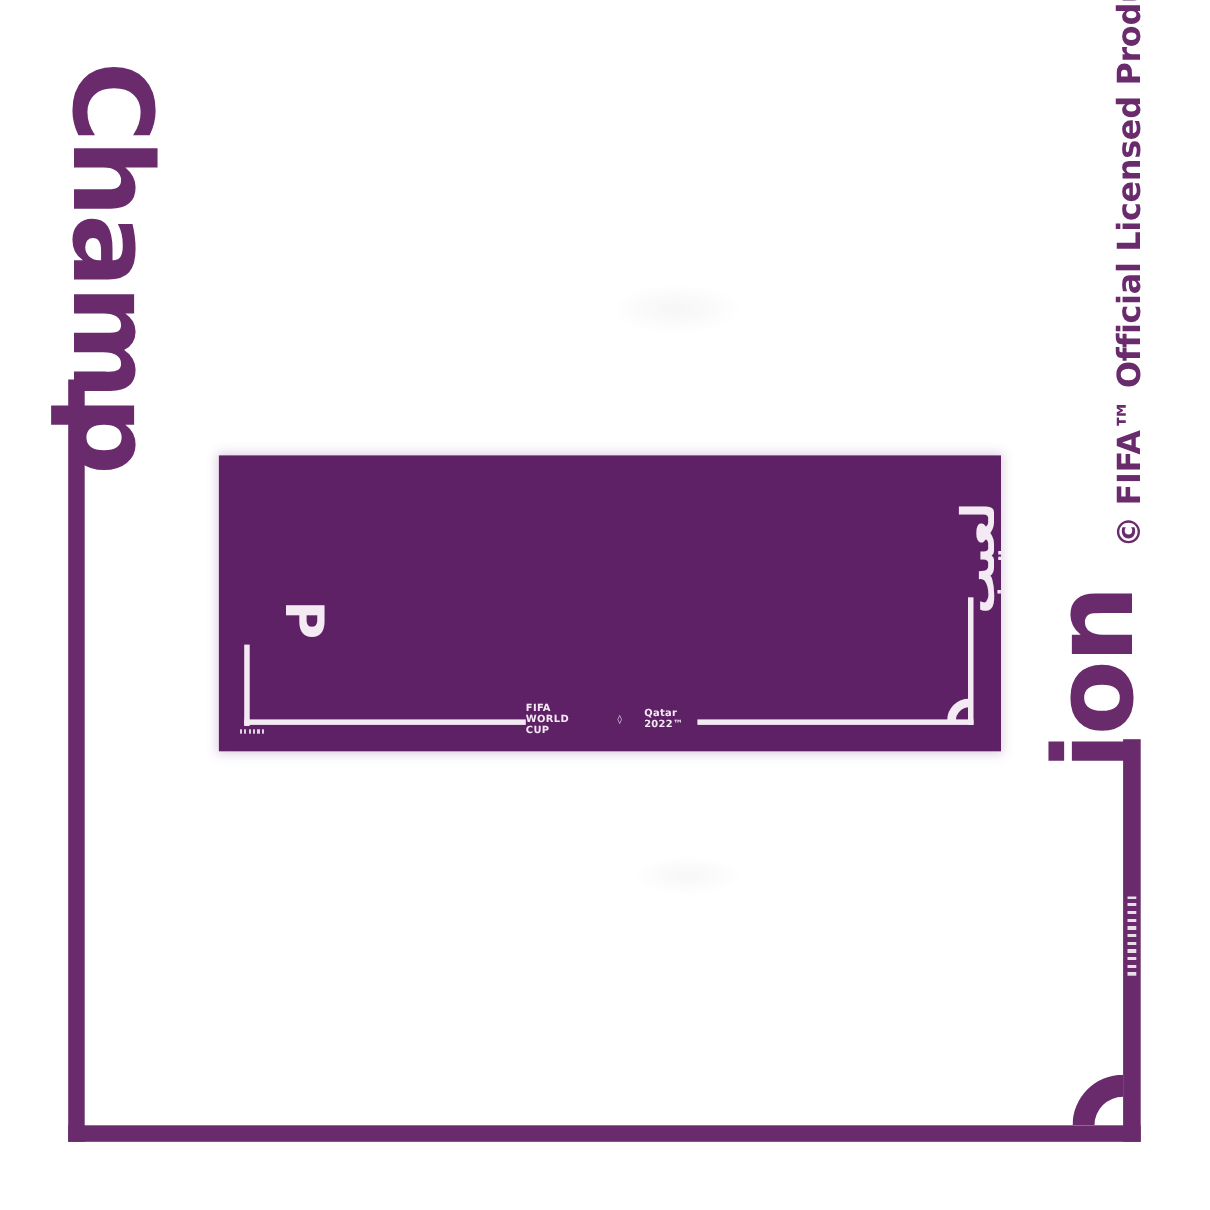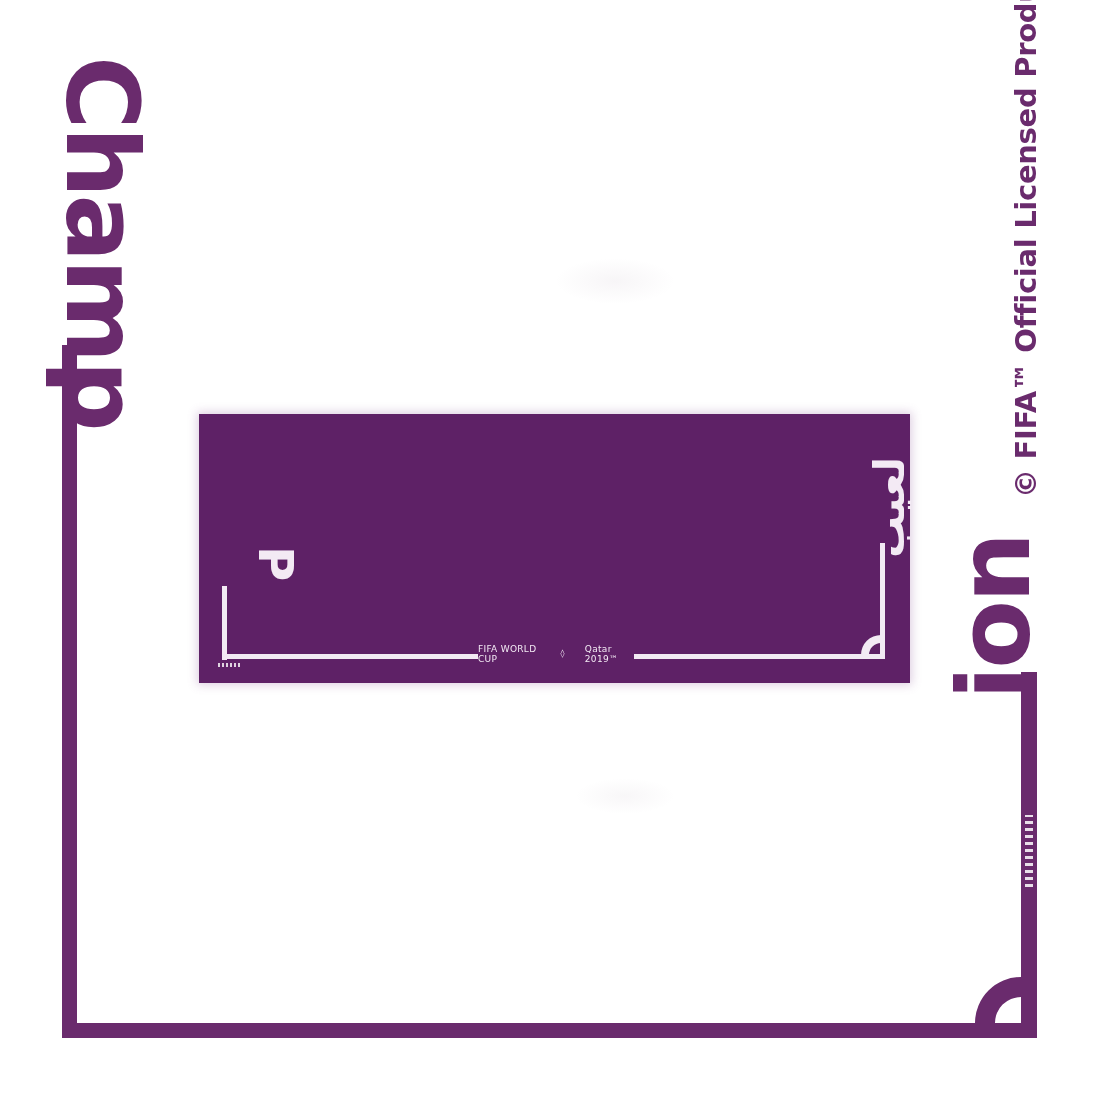--- a/index.html
+++ b/index.html
@@ -52,21 +52,21 @@
   .thinline{background:var(--towel-ink,#f3eaf4);}
   #towel-letter{left:101px;top:132px;font-size:48px;line-height:48px;font-weight:700;}
   #mini-v-left {left:23px; top:172px;width:5px;  height:74px;}
   #mini-h-left {left:23px; top:240px;width:256px;height:5px;}
   #mini-h-right{left:435px;top:240px;width:251px;height:5px;}
   #mini-v-right{left:681px;top:129px;width:5px;  height:116px;}
   #mini-bowl{left:662px;top:221px;width:20px;height:20px;color:var(--towel-ink,#f3eaf4);}
   #wordmark{
     left:279px;top:233px;width:156px;height:14px;
     display:flex;align-items:center;justify-content:center;gap:20px;
-    font-size:9px;line-height:10px;font-weight:400;letter-spacing:0.3px;
+    font-size:9px;line-height:10px;font-weight:700;letter-spacing:0.3px;
   }
   #trophy-mark{font-size:8px;line-height:8px;}
   #towel-arabic{
     left:669px;top:144px;
     font-size:42px;line-height:44px;font-weight:700;
   }
   #towel-microlabel{
     left:19px;top:249px;width:23px;height:4px;
     background:repeating-linear-gradient(90deg,rgba(255,255,255,.8) 0 2px,rgba(255,255,255,0) 2px 4px);
   }
@@ -104,21 +104,21 @@
     <div id="mini-h-right" class="abs thinline"></div>
     <div id="mini-v-right" class="abs thinline"></div>
 
     <svg id="mini-bowl" class="abs" viewBox="0 0 20 20">
       <path fill="currentColor" d="M0,20 A20,20 0 0 1 20,0 L20,8 A12,12 0 0 0 8,20 Z"></path>
     </svg>
 
     <div id="wordmark" class="abs towel-ink">
       <span>FIFA WORLD CUP</span>
       <span id="trophy-mark">◊</span>
-      <span>Qatar 2019™</span>
+      <span>Qatar 2022™</span>
     </div>
 
     <div id="towel-arabic" class="abs rot-ccw towel-ink nowrap" dir="rtl" lang="ar">لعيب</div>
 
     <div id="towel-microlabel" class="abs"></div>
   </div>
 
 </div>
 
 </body></html>

